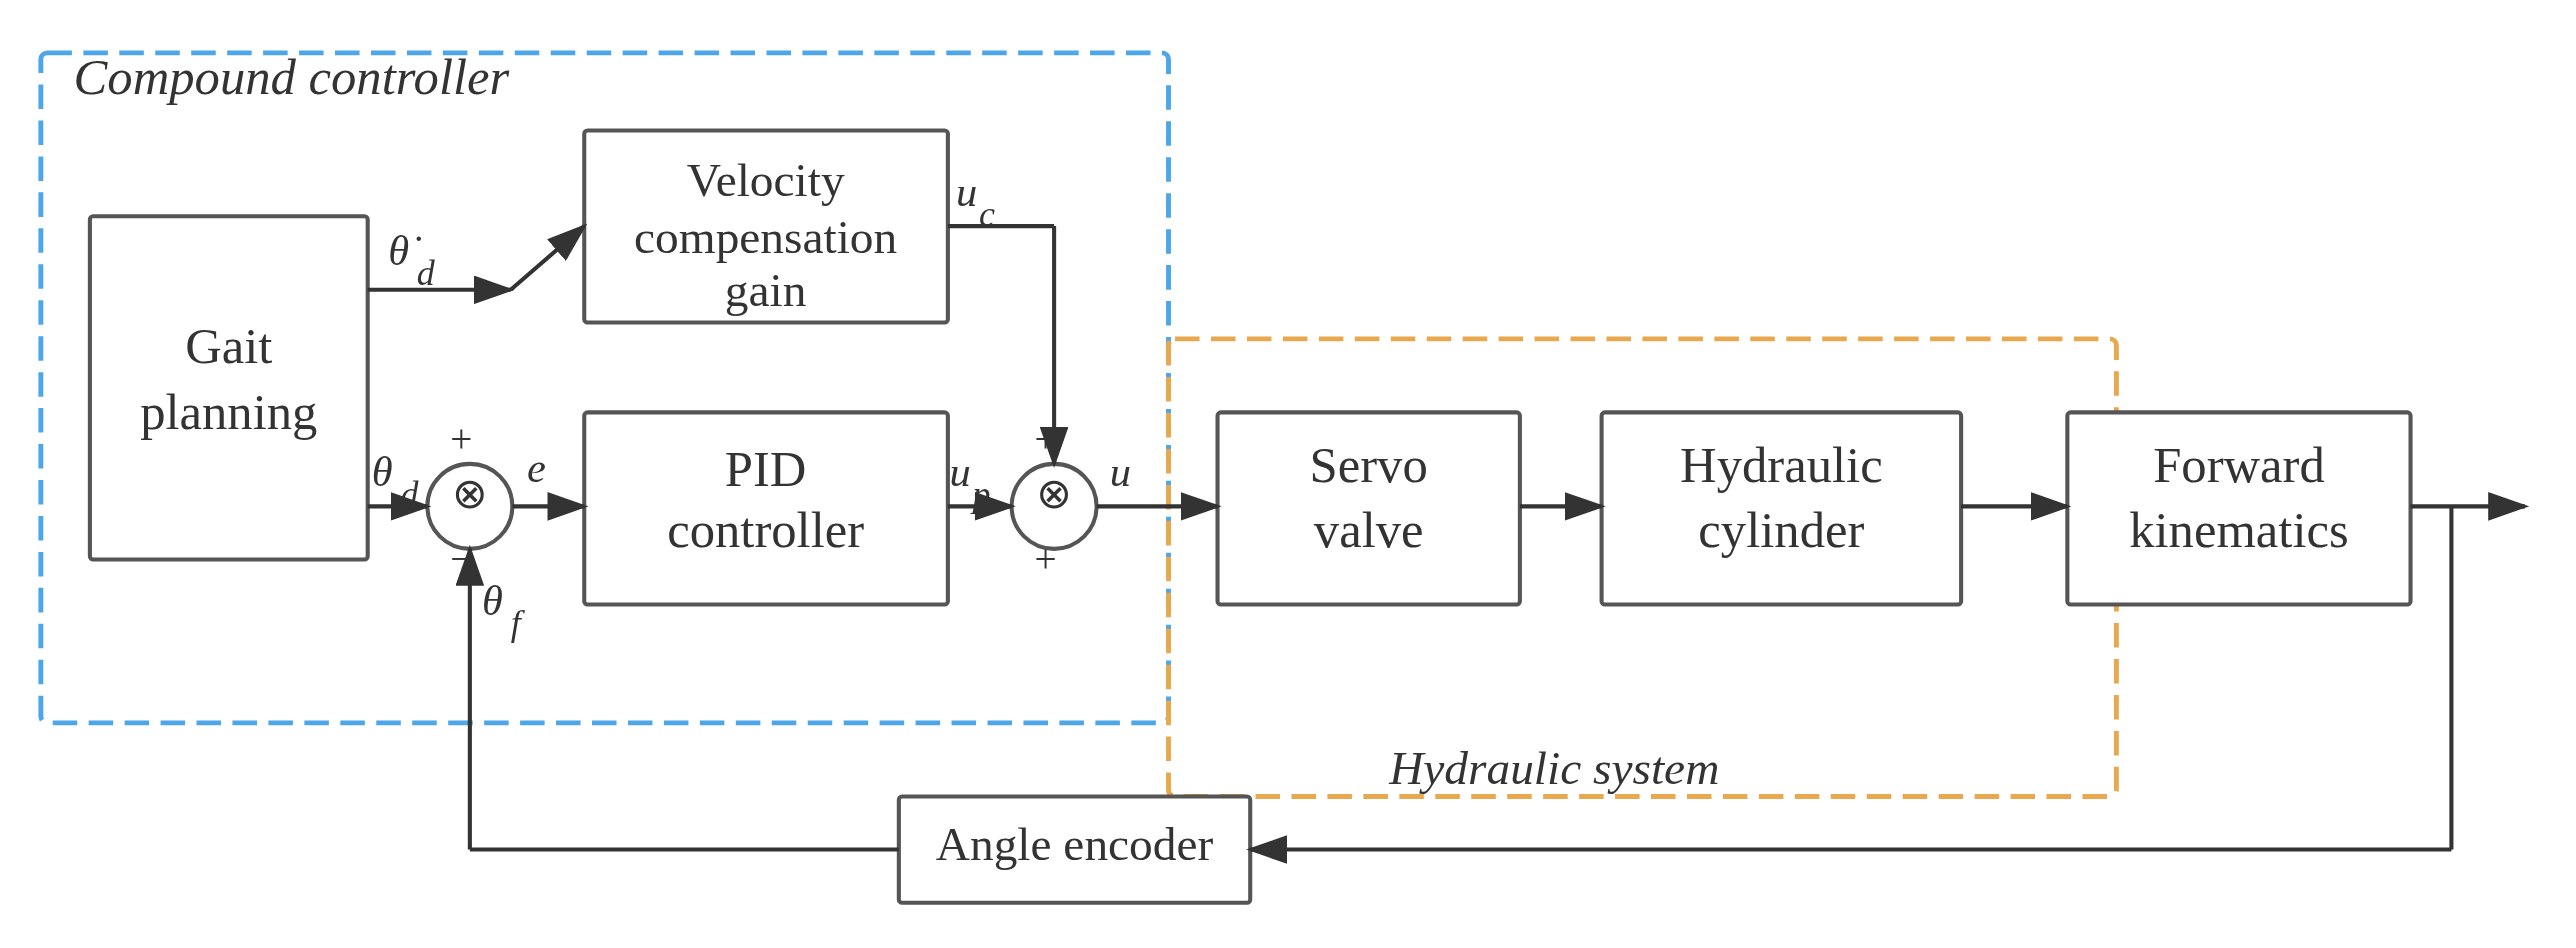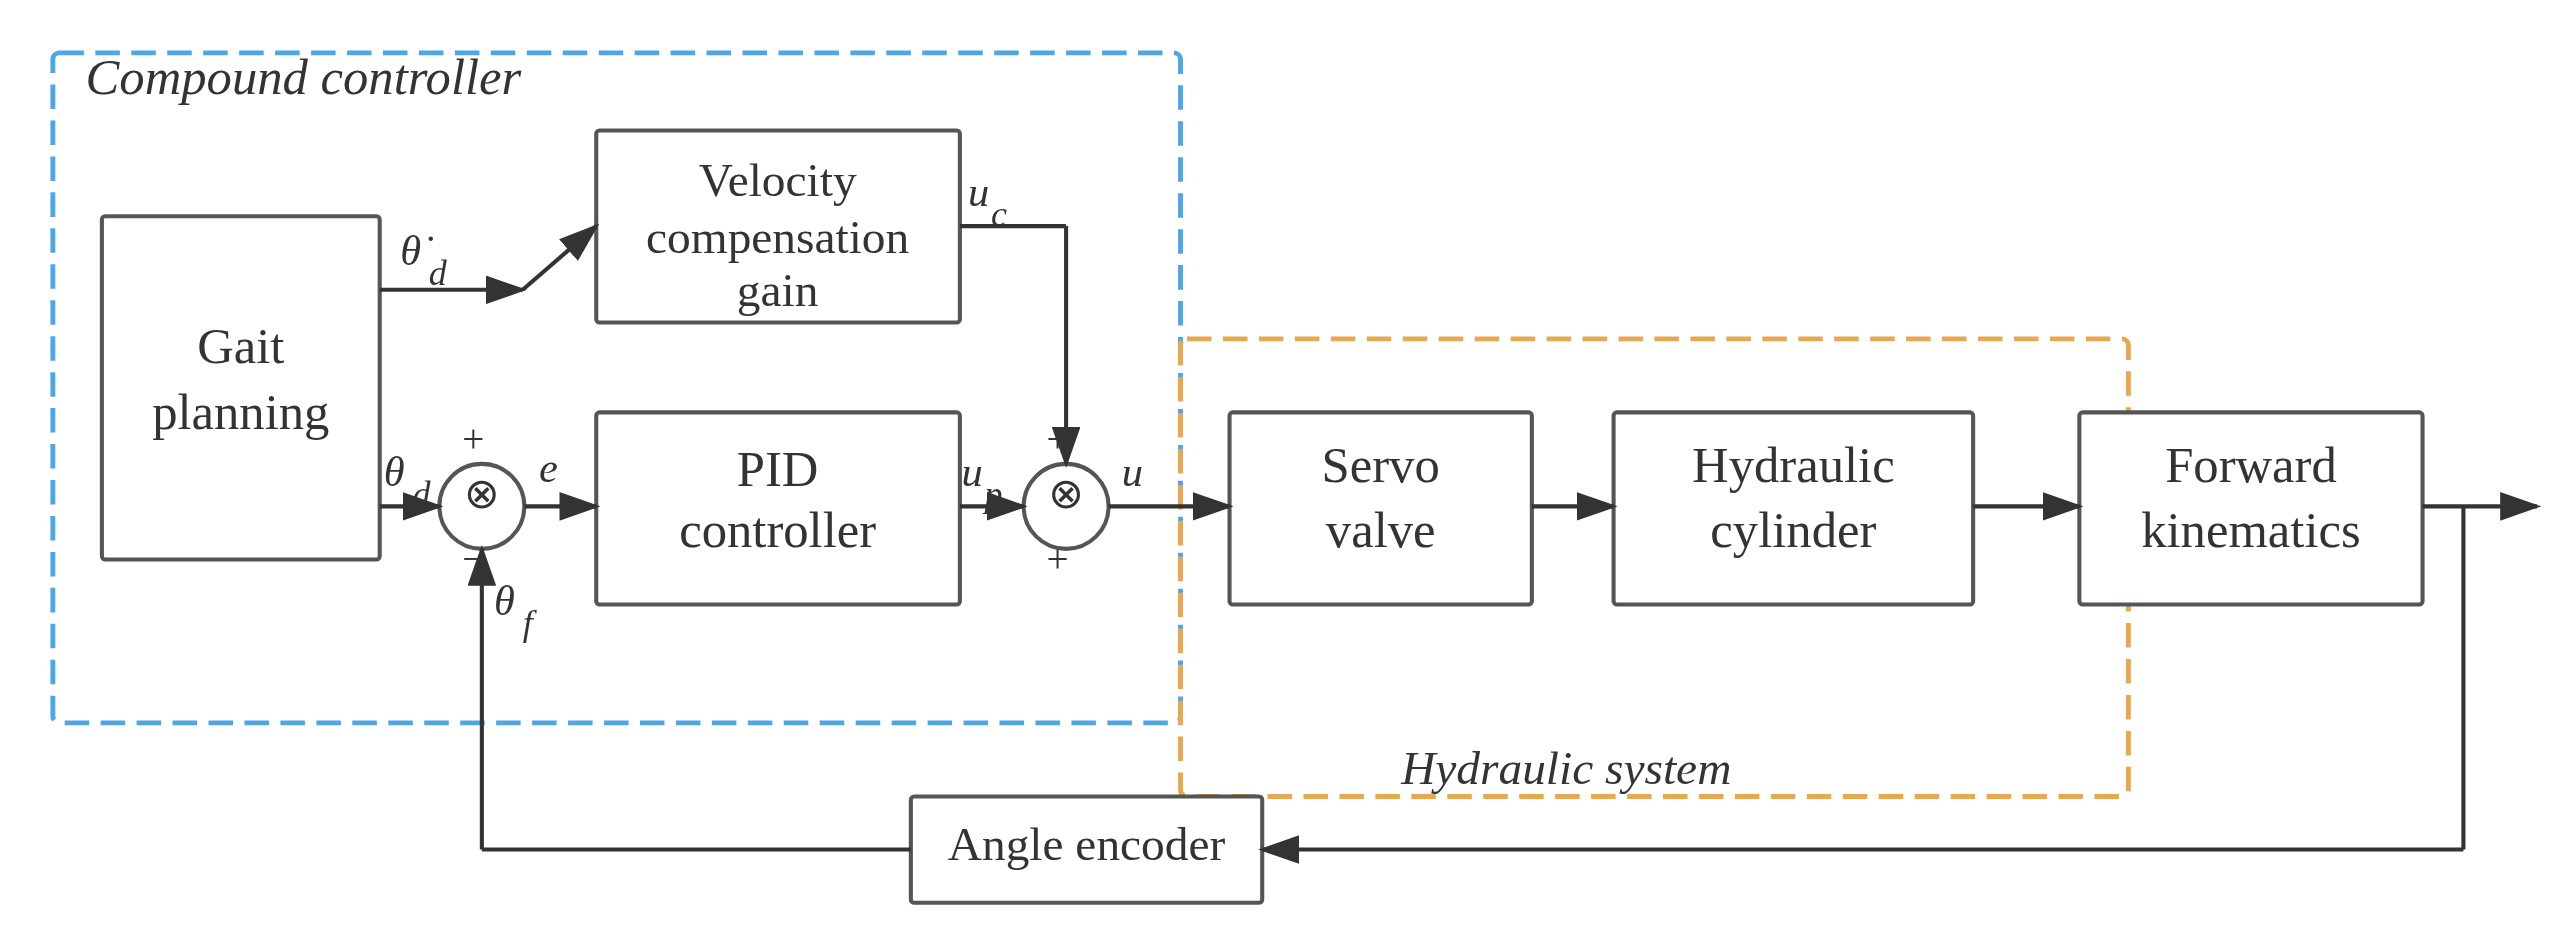--- a/index.html
+++ b/index.html
@@ -7,21 +7,21 @@
       width: 2576px;
       height: 949px;
       background: #fff;
       font-family: 'Times New Roman', serif;
       overflow: hidden;
       position: relative;
     }
 
     .diagram-container {
       position: absolute;
-      top: 0; left: 12px;
+      top: 0; left: 0;
       width: 2556px;
       height: 949px;
     }
 
     svg {
       width: 100%;
       height: 100%;
     }
   </style>
 </head>

